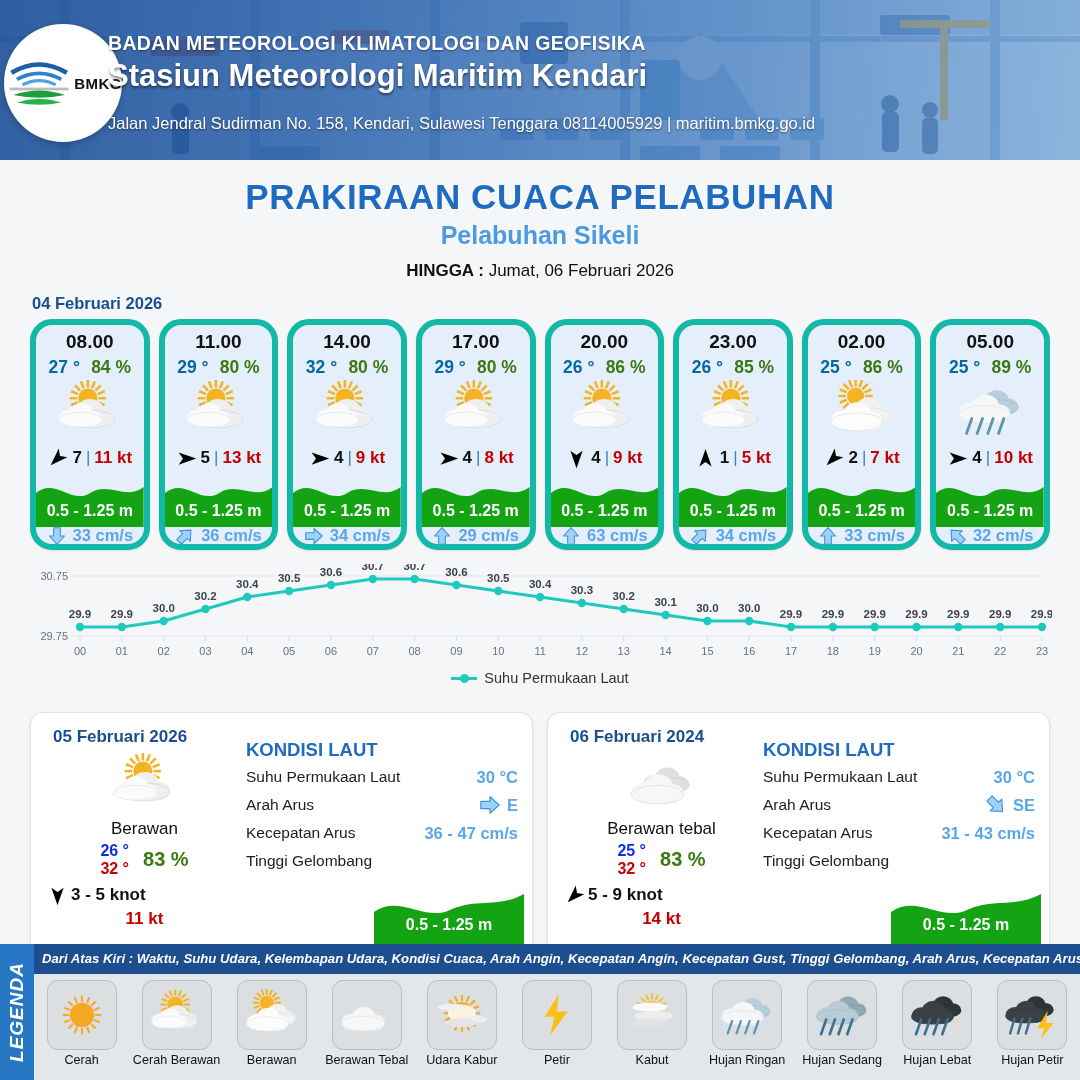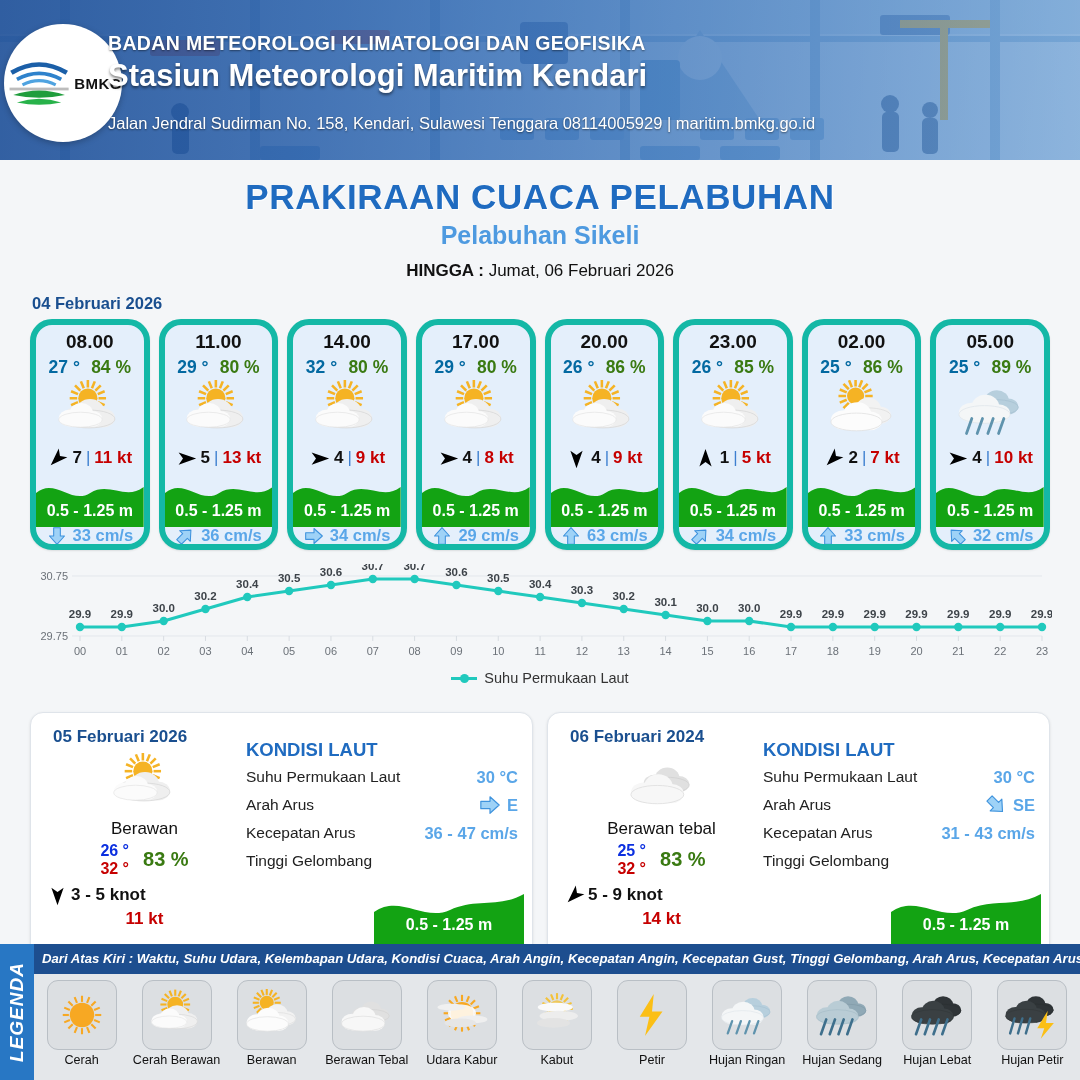--- a/index.html
+++ b/index.html
@@ -1162,20 +1162,28 @@
       <ellipse cx="20" cy="20" rx="16" ry="4" fill="#f0f0f0"></ellipse>
       <ellipse cx="44" cy="34" rx="17" ry="4.5" fill="#efefef"></ellipse>
       <ellipse cx="30" cy="38" rx="18" ry="5" fill="#e6e6e6"></ellipse>
           </svg>
         </div>
     <div class="li-label">Udara Kabur</div>
       </div>
       <div class="li">
         <div class="li-box">
           <svg viewBox="0 0 64 58" width="56" height="52">
+            <path d="M34 5 L18 31 L29 31 L24 53 L44 25 L32 25 Z" fill="#fbbf16"></path>
+          </svg>
+        </div>
+    <div class="li-label">Petir</div>
+      </div>
+      <div class="li">
+        <div class="li-box">
+          <svg viewBox="0 0 64 58" width="56" height="52">
             <circle cx="32" cy="22" r="10" fill="#f3c23a" opacity="0.8"></circle>
             <line x1="43" y1="22" x2="50" y2="22" stroke="#f3c23a" stroke-width="2.4"></line>
             <line x1="42.162674857624154" y1="26.209517756015988" x2="48.62983158520316" y2="28.888301782571617" stroke="#f3c23a" stroke-width="2.4"></line>
             <line x1="39.77817459305202" y1="29.77817459305202" x2="44.72792206135786" y2="34.72792206135786" stroke="#f3c23a" stroke-width="2.4"></line>
             <line x1="36.20951775601599" y1="32.162674857624154" x2="38.88830178257162" y2="38.62983158520316" stroke="#f3c23a" stroke-width="2.4"></line>
             <line x1="32" y1="33" x2="32" y2="40" stroke="#f3c23a" stroke-width="2.4"></line>
             <line x1="27.790482243984012" y1="32.162674857624154" x2="25.111698217428383" y2="38.62983158520316" stroke="#f3c23a" stroke-width="2.4"></line>
             <line x1="24.22182540694798" y1="29.77817459305202" x2="19.272077938642145" y2="34.72792206135786" stroke="#f3c23a" stroke-width="2.4"></line>
             <line x1="21.837325142375846" y1="26.209517756015988" x2="15.37016841479684" y2="28.888301782571617" stroke="#f3c23a" stroke-width="2.4"></line>
             <line x1="21" y1="22" x2="14" y2="22.000000000000004" stroke="#f3c23a" stroke-width="2.4"></line>
@@ -1189,28 +1197,20 @@
       <ellipse cx="30" cy="20" rx="20" ry="5" fill="#fafafa"></ellipse>
       <ellipse cx="34" cy="30" rx="22" ry="6" fill="#ededed"></ellipse>
       <ellipse cx="28" cy="38" rx="19" ry="5.5" fill="#e3e3e3"></ellipse>
           </svg>
         </div>
     <div class="li-label">Kabut</div>
       </div>
       <div class="li">
         <div class="li-box">
           <svg viewBox="0 0 64 58" width="56" height="52">
-            <path d="M34 5 L18 31 L29 31 L24 53 L44 25 L32 25 Z" fill="#fbbf16"></path>
-          </svg>
-        </div>
-    <div class="li-label">Petir</div>
-      </div>
-      <div class="li">
-        <div class="li-box">
-          <svg viewBox="0 0 64 58" width="56" height="52">
             <g transform="translate(16,8) scale(0.8)">
     <ellipse cx="14" cy="20" rx="13" ry="10" fill="#b7cfdd"></ellipse>
     <ellipse cx="28" cy="14" rx="14" ry="12" fill="#b7cfdd"></ellipse>
     <ellipse cx="41" cy="21" rx="12" ry="9.5" fill="#b7cfdd"></ellipse>
     <rect x="13" y="20" width="29" height="10" fill="#b7cfdd"></rect>
     <ellipse cx="27" cy="22" rx="26" ry="9" fill="#b7cfdd" stroke="#a5c0d0" stroke-width="0.8"></ellipse>
   </g>
       <g transform="translate(2,12) scale(0.92)">
     <ellipse cx="14" cy="20" rx="13" ry="10" fill="#f4f6f7"></ellipse>
     <ellipse cx="28" cy="14" rx="14" ry="12" fill="#f4f6f7"></ellipse>

